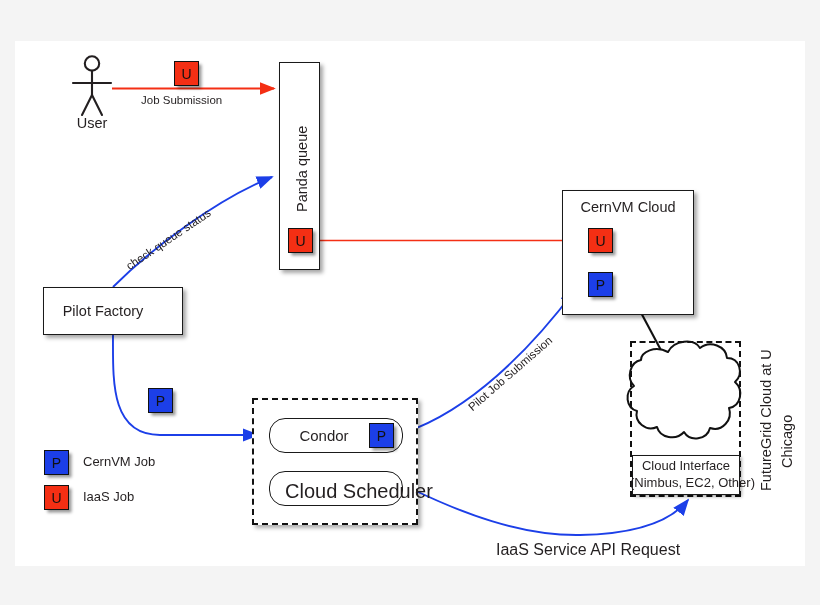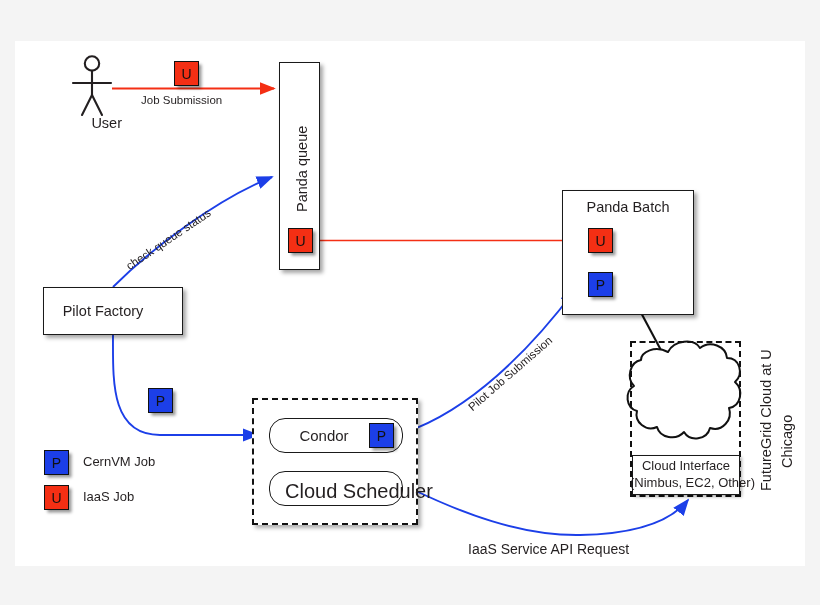--- a/index.html
+++ b/index.html
@@ -123,21 +123,21 @@
              C 626 408, 624 392, 634 386
              C 626 378, 630 362, 641 360
              C 641 352, 655 345, 668 352 Z" fill="#ffffff" stroke="#111" stroke-width="2" stroke-linejoin="round"></path>
   </svg>
 
   <div class="box" style="left:279px;top:62px;width:41px;height:208px;"></div>
   <div class="vtext" style="left:294px;top:212px;transform:rotate(-90deg);font-size:14.5px;">Panda queue</div>
   <div class="badge u" style="left:288px;top:228px;">U</div>
 
   <div class="box" style="left:562px;top:190px;width:132px;height:125px;"></div>
-  <div class="lbl" style="left:562px;top:199px;width:132px;text-align:center;font-size:14.5px;">Panda Batch</div>
+  <div class="lbl" style="left:562px;top:199px;width:132px;text-align:center;font-size:14.5px;">CernVM Cloud</div>
   <div class="badge u" style="left:588px;top:228px;">U</div>
   <div class="badge p" style="left:588px;top:272px;">P</div>
 
   <div class="box" style="left:43px;top:287px;width:140px;height:48px;"></div>
   <div class="lbl" style="left:43px;top:303px;width:120px;text-align:center;font-size:14.5px;">Pilot Factory</div>
 
   <div class="badge p" style="left:148px;top:388px;">P</div>
 
   <div class="dashbox shadow" style="left:252px;top:398px;width:166px;height:127px;"></div>
 
@@ -157,23 +157,23 @@
   <div class="vtext" style="left:758px;top:491px;transform:rotate(-90deg);font-size:14.5px;">FutureGrid Cloud at U</div>
   <div class="vtext" style="left:779px;top:468px;transform:rotate(-90deg);font-size:14.5px;">Chicago</div>
 
   <div class="badge u" style="left:174px;top:61px;">U</div>
   <div class="lbl" style="left:141px;top:94px;font-size:11.5px;">Job Submission</div>
 
   <div class="vtext" style="left:124px;top:262px;transform:rotate(-34deg);font-size:11.5px;">check queue status</div>
 
   <div class="vtext" style="left:466px;top:404px;transform:rotate(-41deg);font-size:11.5px;">Pilot Job Submission</div>
 
-  <div class="lbl" style="left:468px;top:541px;font-size:14px;">IaaS Service API Request</div>
+  <div class="lbl" style="left:496px;top:541px;font-size:16px;">IaaS Service API Request</div>
 
-  <div class="lbl" style="left:62px;top:115px;width:60px;text-align:right;font-size:14.5px;">User</div>
+  <div class="lbl" style="left:62px;top:115px;width:60px;text-align:center;font-size:14.5px;">User</div>
 
   <div>
     <div class="badge p" style="left:44px;top:450px;">P</div>
     <div class="lbl" style="left:83px;top:455px;font-size:13px;">CernVM Job</div>
 
     <div class="badge u" style="left:44px;top:485px;">U</div>
     <div class="lbl" style="left:83px;top:490px;font-size:13px;">IaaS Job</div>
   </div>
 
 </div>

